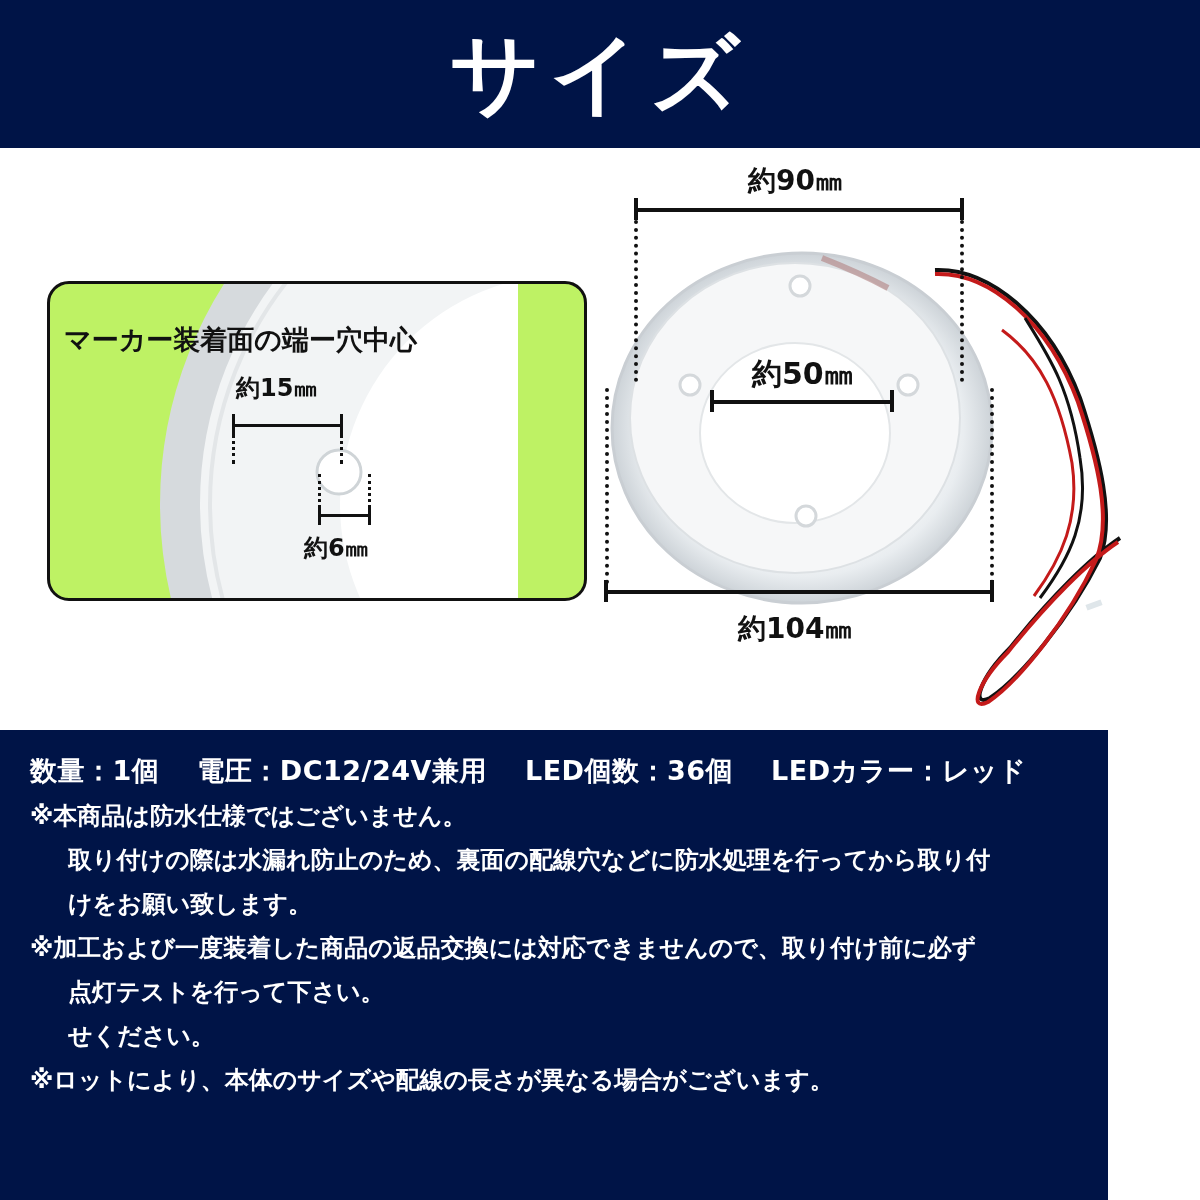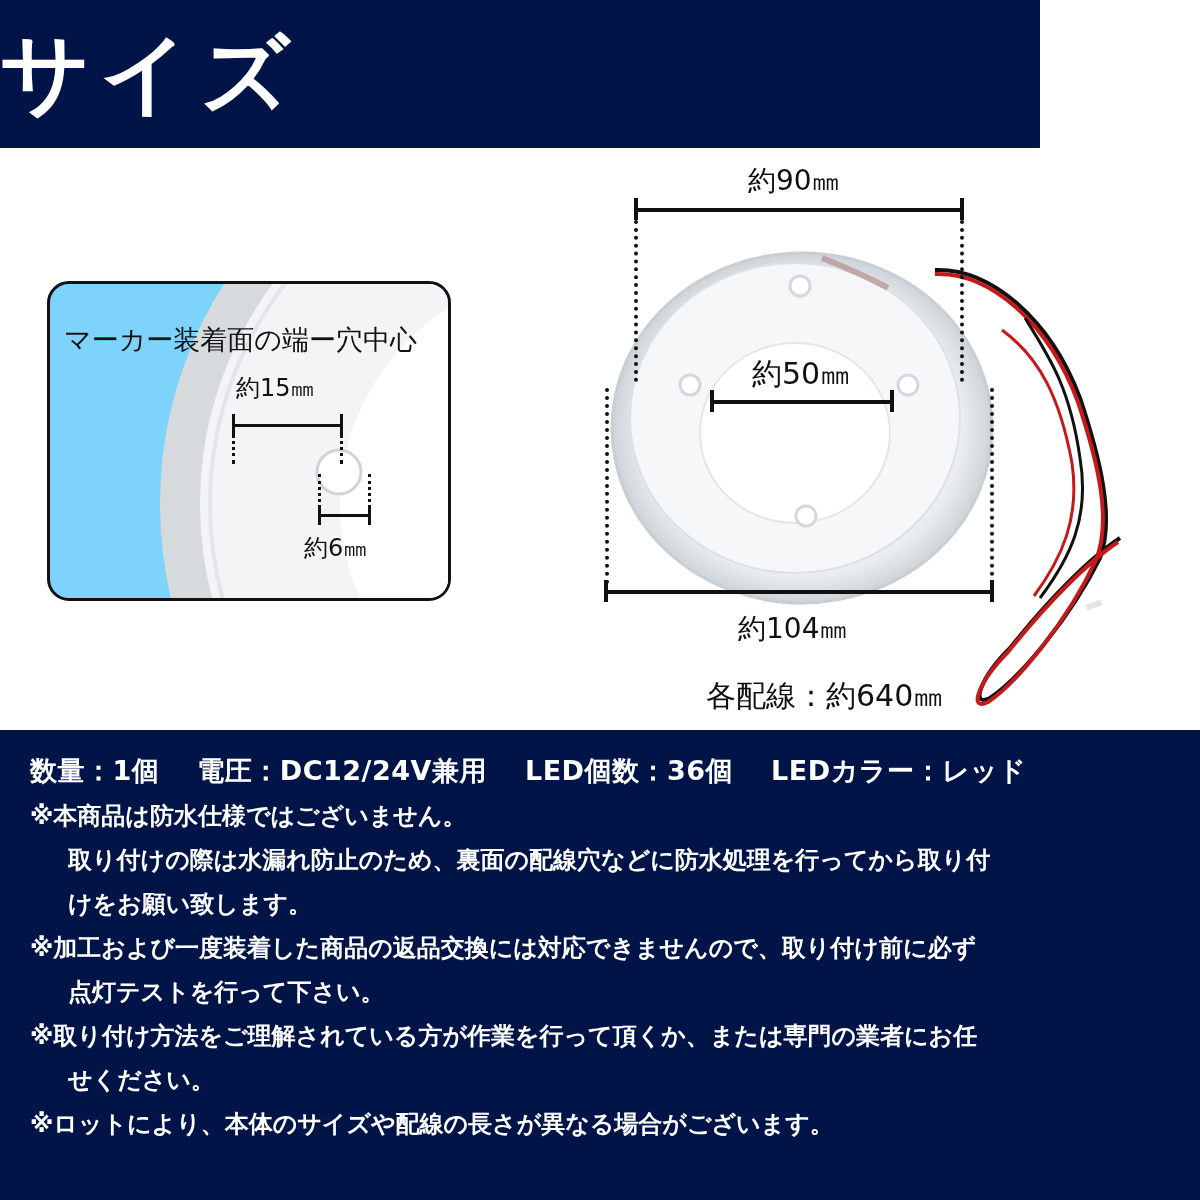--- a/index.html
+++ b/index.html
@@ -1,25 +1,25 @@
 <!DOCTYPE html>
 <html><head>
 <meta charset="utf-8">
 <style>
   *{box-sizing:border-box;margin:0;padding:0}
   html,body{width:1200px;height:1200px;overflow:hidden;background:#fff}
   body{font-family:"DejaVu Sans","Liberation Sans",sans-serif;position:relative}
-  .header{position:absolute;left:0;top:0;width:1040px;height:148px;background:#001447;display:flex;align-items:center;justify-content:flex-start}
+  .header{position:absolute;left:0;top:0;width:1200px;height:148px;background:#001447;display:flex;align-items:center;justify-content:center}
   .header-title{color:#fff;font-size:88px;font-weight:bold;letter-spacing:10px}
   .photo-area{position:absolute;left:0;top:148px;width:1200px;height:582px;background:#fff}
-  .inset{position:absolute;left:47px;top:281px;width:404px;height:320px;border:3px solid #111;border-radius:22px;overflow:hidden;background:#7dd3fc}
-  .label{position:absolute;color:#111;font-weight:normal;white-space:nowrap}
+  .inset{position:absolute;left:47px;top:281px;width:540px;height:320px;border:3px solid #111;border-radius:22px;overflow:hidden;background:#bef264}
+  .label{position:absolute;color:#111;font-weight:bold;white-space:nowrap}
   .dim-line{position:absolute;background:#111}
   .dots{position:absolute;border-left:4px dotted #111;width:0}
-  .footer{position:absolute;left:0;top:730px;width:1200px;height:470px;background:#001447;color:#fff;padding:18px 30px 0 30px}
+  .footer{position:absolute;left:0;top:730px;width:1108px;height:470px;background:#001447;color:#fff;padding:18px 30px 0 30px}
   .spec-line{font-size:27px;font-weight:bold;letter-spacing:0.5px;height:46px;line-height:46px;white-space:nowrap}
   .note{font-size:24px;font-weight:bold;line-height:44px;white-space:nowrap}
   .note .indent{padding-left:38px;display:block}
 </style>
 </head>
 <body>
 
 <div class="header">
   <div class="header-title">サイズ</div>
 </div>
@@ -64,21 +64,20 @@
   <div class="dim-line" style="left:710px;top:242px;width:4px;height:22px"></div>
   <div class="dim-line" style="left:890px;top:242px;width:4px;height:22px"></div>
 
   <div class="dots" style="left:605px;top:240px;height:196px"></div>
   <div class="dots" style="left:990px;top:240px;height:196px"></div>
   <div class="dim-line" style="left:606px;top:442px;width:386px;height:4px"></div>
   <div class="dim-line" style="left:604px;top:432px;width:4px;height:22px"></div>
   <div class="dim-line" style="left:990px;top:432px;width:4px;height:22px"></div>
   <div class="label" style="left:738px;top:462px;font-size:28px">約104㎜</div>
 
-  <div class="label" style="left:706px;top:528px;font-size:30px">各配線：約640㎜</div>
 </div>
 
 <div class="inset">
   <svg style="position:absolute;left:0;top:0" width="468" height="320" viewBox="0 0 468 320">
     <circle cx="520" cy="220" r="400" fill="#f2f4f5"></circle>
     <circle cx="520" cy="220" r="390" fill="none" stroke="#d6dadd" stroke-width="40"></circle>
     <circle cx="520" cy="220" r="360" fill="none" stroke="#e3e6e8" stroke-width="4"></circle>
     <circle cx="520" cy="220" r="230" fill="#ffffff"></circle>
     <circle cx="289" cy="188" r="22" fill="#fff" stroke="#cfd4d7" stroke-width="3"></circle>
   </svg>
@@ -104,19 +103,18 @@
   <div class="note">
     <span>※本商品は防水仕様ではございません。</span>
     <span class="indent">取り付けの際は水漏れ防止のため、裏面の配線穴などに防水処理を行ってから取り付</span>
     <span class="indent">けをお願い致します。</span>
   </div>
   <div class="note">
     <span>※加工および一度装着した商品の返品交換には対応できませんので、取り付け前に必ず</span>
     <span class="indent">点灯テストを行って下さい。</span>
   </div>
   <div class="note">
-    <span>※取り付け方法をご理解されている方が作業を行って頂くか、または専門の業者にお任</span>
     <span class="indent">せください。</span>
   </div>
   <div class="note">
     <span>※ロットにより、本体のサイズや配線の長さが異なる場合がございます。</span>
   </div>
 </div>
 
 </body></html>

